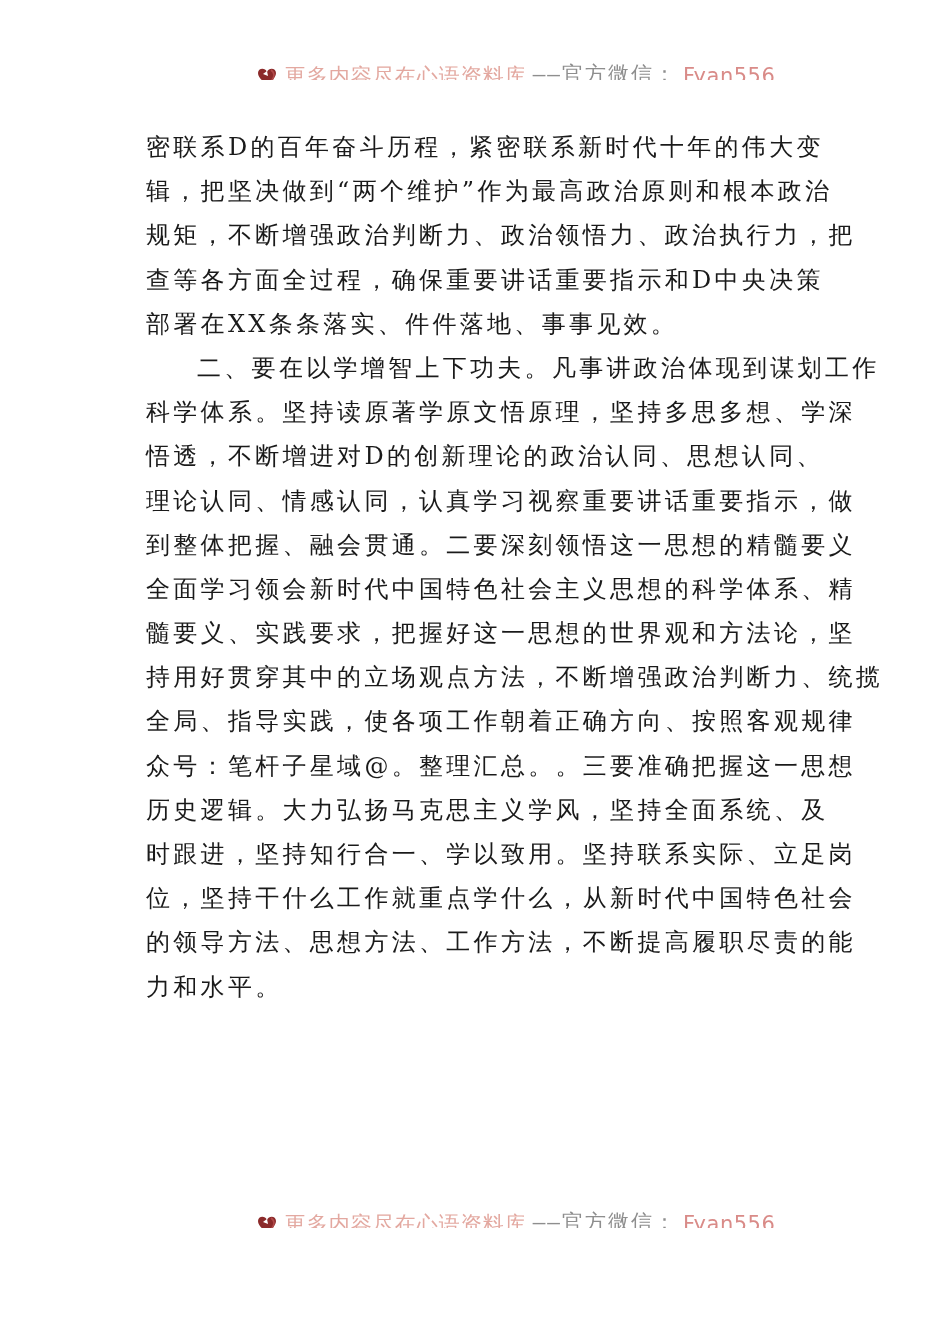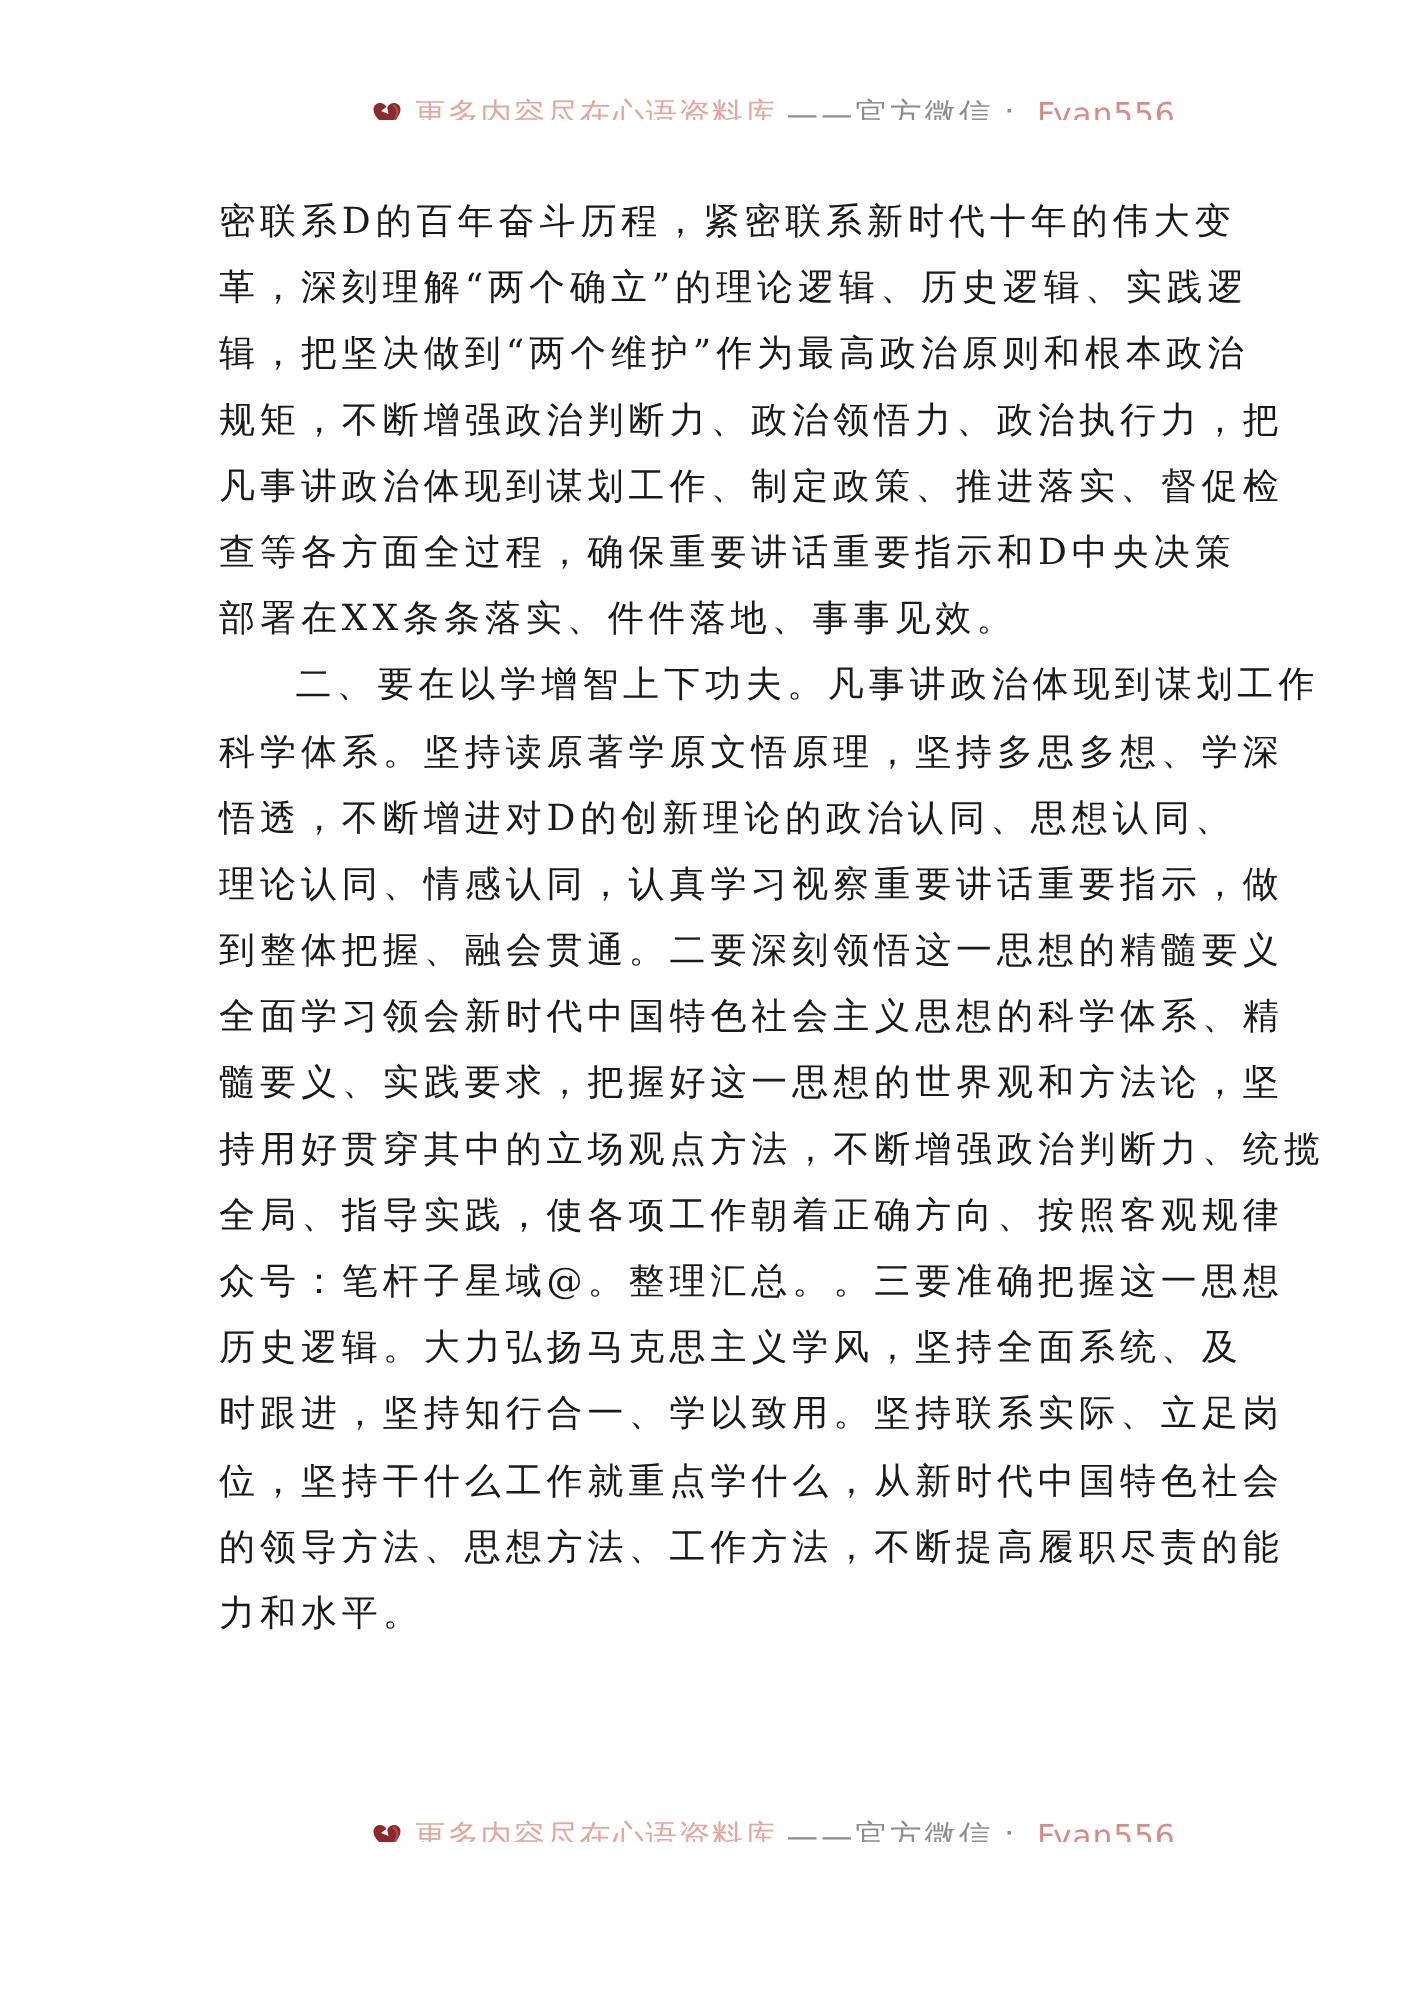--- a/index.html
+++ b/index.html
@@ -38,21 +38,21 @@
       line-height: 26px;
       white-space: nowrap;
       margin-left: -8px;
     }
     .wm-logo {
       width: 24px;
       height: 24px;
       display: inline-block;
     }
     .wm-main { color: #e3a8a0; letter-spacing: 1px; }
-    .wm-sep { color: #8e8e8e; letter-spacing: 2px; }
+    .wm-sep { color: #8e8e8e; letter-spacing: 2px; font-family: Liberation Mono, monospace; }
     .wm-id { color: #d98b88; letter-spacing: 0.5px; }
 
     .page {
       position: absolute;
       left: 146px;
       top: 125px;
       width: 662px;
     }
     .para {
       margin: 0;
@@ -81,24 +81,22 @@
     </svg>
     <span class="wm-main">更多内容尽在心语资料库</span>
     <span class="wm-sep">——官方微信：</span>
     <span class="wm-id">Fyan556</span>
   </div>
 </div>
 
 <div class="page">
   <div class="para">
     <span class="line">密联系D的百年奋斗历程，紧密联系新时代十年的伟大变</span>
-    <span class="line">革，深刻理解“两个确立”的理论逻辑、历史逻辑、实践逻</span>
     <span class="line">辑，把坚决做到“两个维护”作为最高政治原则和根本政治</span>
     <span class="line">规矩，不断增强政治判断力、政治领悟力、政治执行力，把</span>
-    <span class="line">凡事讲政治体现到谋划工作、制定政策、推进落实、督促检</span>
     <span class="line">查等各方面全过程，确保重要讲话重要指示和D中央决策</span>
     <span class="line">部署在XX条条落实、件件落地、事事见效。</span>
   </div>
   <div class="para">
     <span class="line" style="padding-left:51px">二、要在以学增智上下功夫。凡事讲政治体现到谋划工作</span>
     <span class="line">科学体系。坚持读原著学原文悟原理，坚持多思多想、学深</span>
     <span class="line">悟透，不断增进对D的创新理论的政治认同、思想认同、</span>
     <span class="line">理论认同、情感认同，认真学习视察重要讲话重要指示，做</span>
     <span class="line">到整体把握、融会贯通。二要深刻领悟这一思想的精髓要义</span>
     <span class="line">全面学习领会新时代中国特色社会主义思想的科学体系、精</span>

